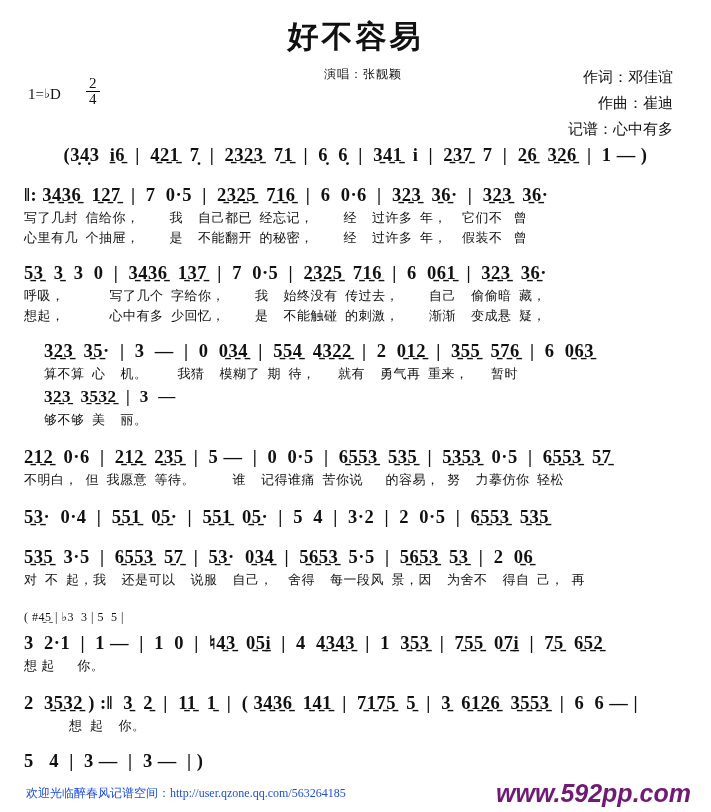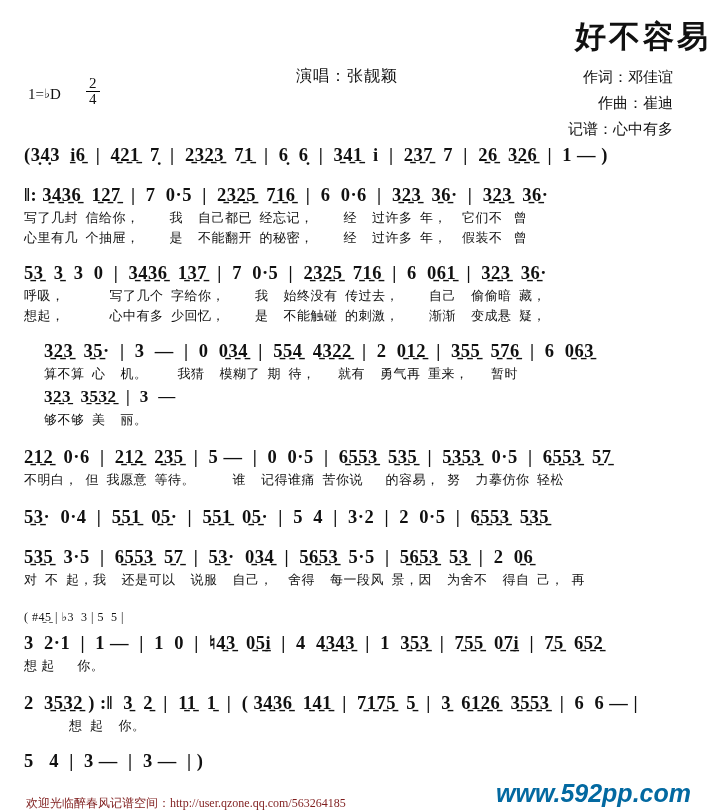--- a/index.html
+++ b/index.html
@@ -8,36 +8,36 @@
     background:#ffffff;
     font-family:"Liberation Serif",serif;
     color:#111;
     position:relative;
     overflow:hidden;
   }
   .sheet{position:relative;width:711px;height:812px;}
 
   
   .title{
-    text-align:right;
+    text-align:center;
     font-family:"Liberation Serif",serif;
     font-weight:bold;
     font-size:31px;
     letter-spacing:3px;
     margin:0;
     padding-top:16px;
   }
   .subrow{
     position:relative;
     height:88px;
   }
   .singer{
     position:absolute;
-    left:296px;top:8px;
-    font-size:16px;
+    left:324px;top:8px;
+    font-size:12px;
     letter-spacing:1px;
   }
   .credits{
     position:absolute;
     right:38px;top:6px;
     font-size:15px;
     line-height:26px;
     text-align:right;
   }
   .keysig{
@@ -85,32 +85,32 @@
 
   
   .footer{
     position:absolute;
     left:0;bottom:0;
     width:711px;
     height:40px;
   }
   .footer-text{
     position:absolute;
-    left:26px;bottom:0;
+    left:26px;bottom:10px;
     font-size:12px;
-    color:#7f1d1d;
+    color:#1d4ed8;
   }
   .watermark{
     position:absolute;
     right:20px;bottom:4px;
     font-family:"Liberation Sans",sans-serif;
     font-size:25px;
     font-weight:bold;
     font-style:italic;
-    color:#0369a1;
+    color:#701a75;
     letter-spacing:0px;
   }
 </style>
 </head>
 <body>
 
 <div class="sheet">
 
   <h1 class="title">好不容易</h1>
 
@@ -123,21 +123,21 @@
       <span class="den">4</span>
     </div>
     <div class="singer">演唱：张靓颖</div>
     <div class="credits">
       <div>作词：邓佳谊</div>
       <div>作曲：崔迪</div>
       <div>记谱：心中有多</div>
     </div>
   </div>
 
-  <div class="row" style="margin-top:-4px;">
+  <div class="row" style="margin-top:-4px;text-align:center;">
     <div class="notes">(3̣4̣3  i̠6̠  |  4̠2̠1̠  7̣  |  2̠3̠2̠3̠  7̠1̠  |  6̣  6̣  |  3̠4̠1̠  i  |  2̠3̠7̠  7  |  2̠6̠  3̠2̠6̠  |  1 — )</div>
   </div>
 
   <div class="row" style="margin-top:14px;">
     <div class="notes">‖: 3̠4̠3̠6̠  1̠2̠7̠  |  7  0·5  |  2̠3̠2̠5̠  7̠1̠6̠  |  6  0·6  |  3̠2̠3̠  3̠6̠·  |  3̠2̠3̠  3̠6̠·</div>
     <div class="lyrics">写了几封  信给你，        我    自己都已  经忘记，        经    过许多  年，    它们不   曾</div>
     <div class="lyrics">心里有几  个抽屉，        是    不能翻开  的秘密，        经    过许多  年，    假装不   曾</div>
   </div>
 
   <div class="row" style="margin-top:12px;">

